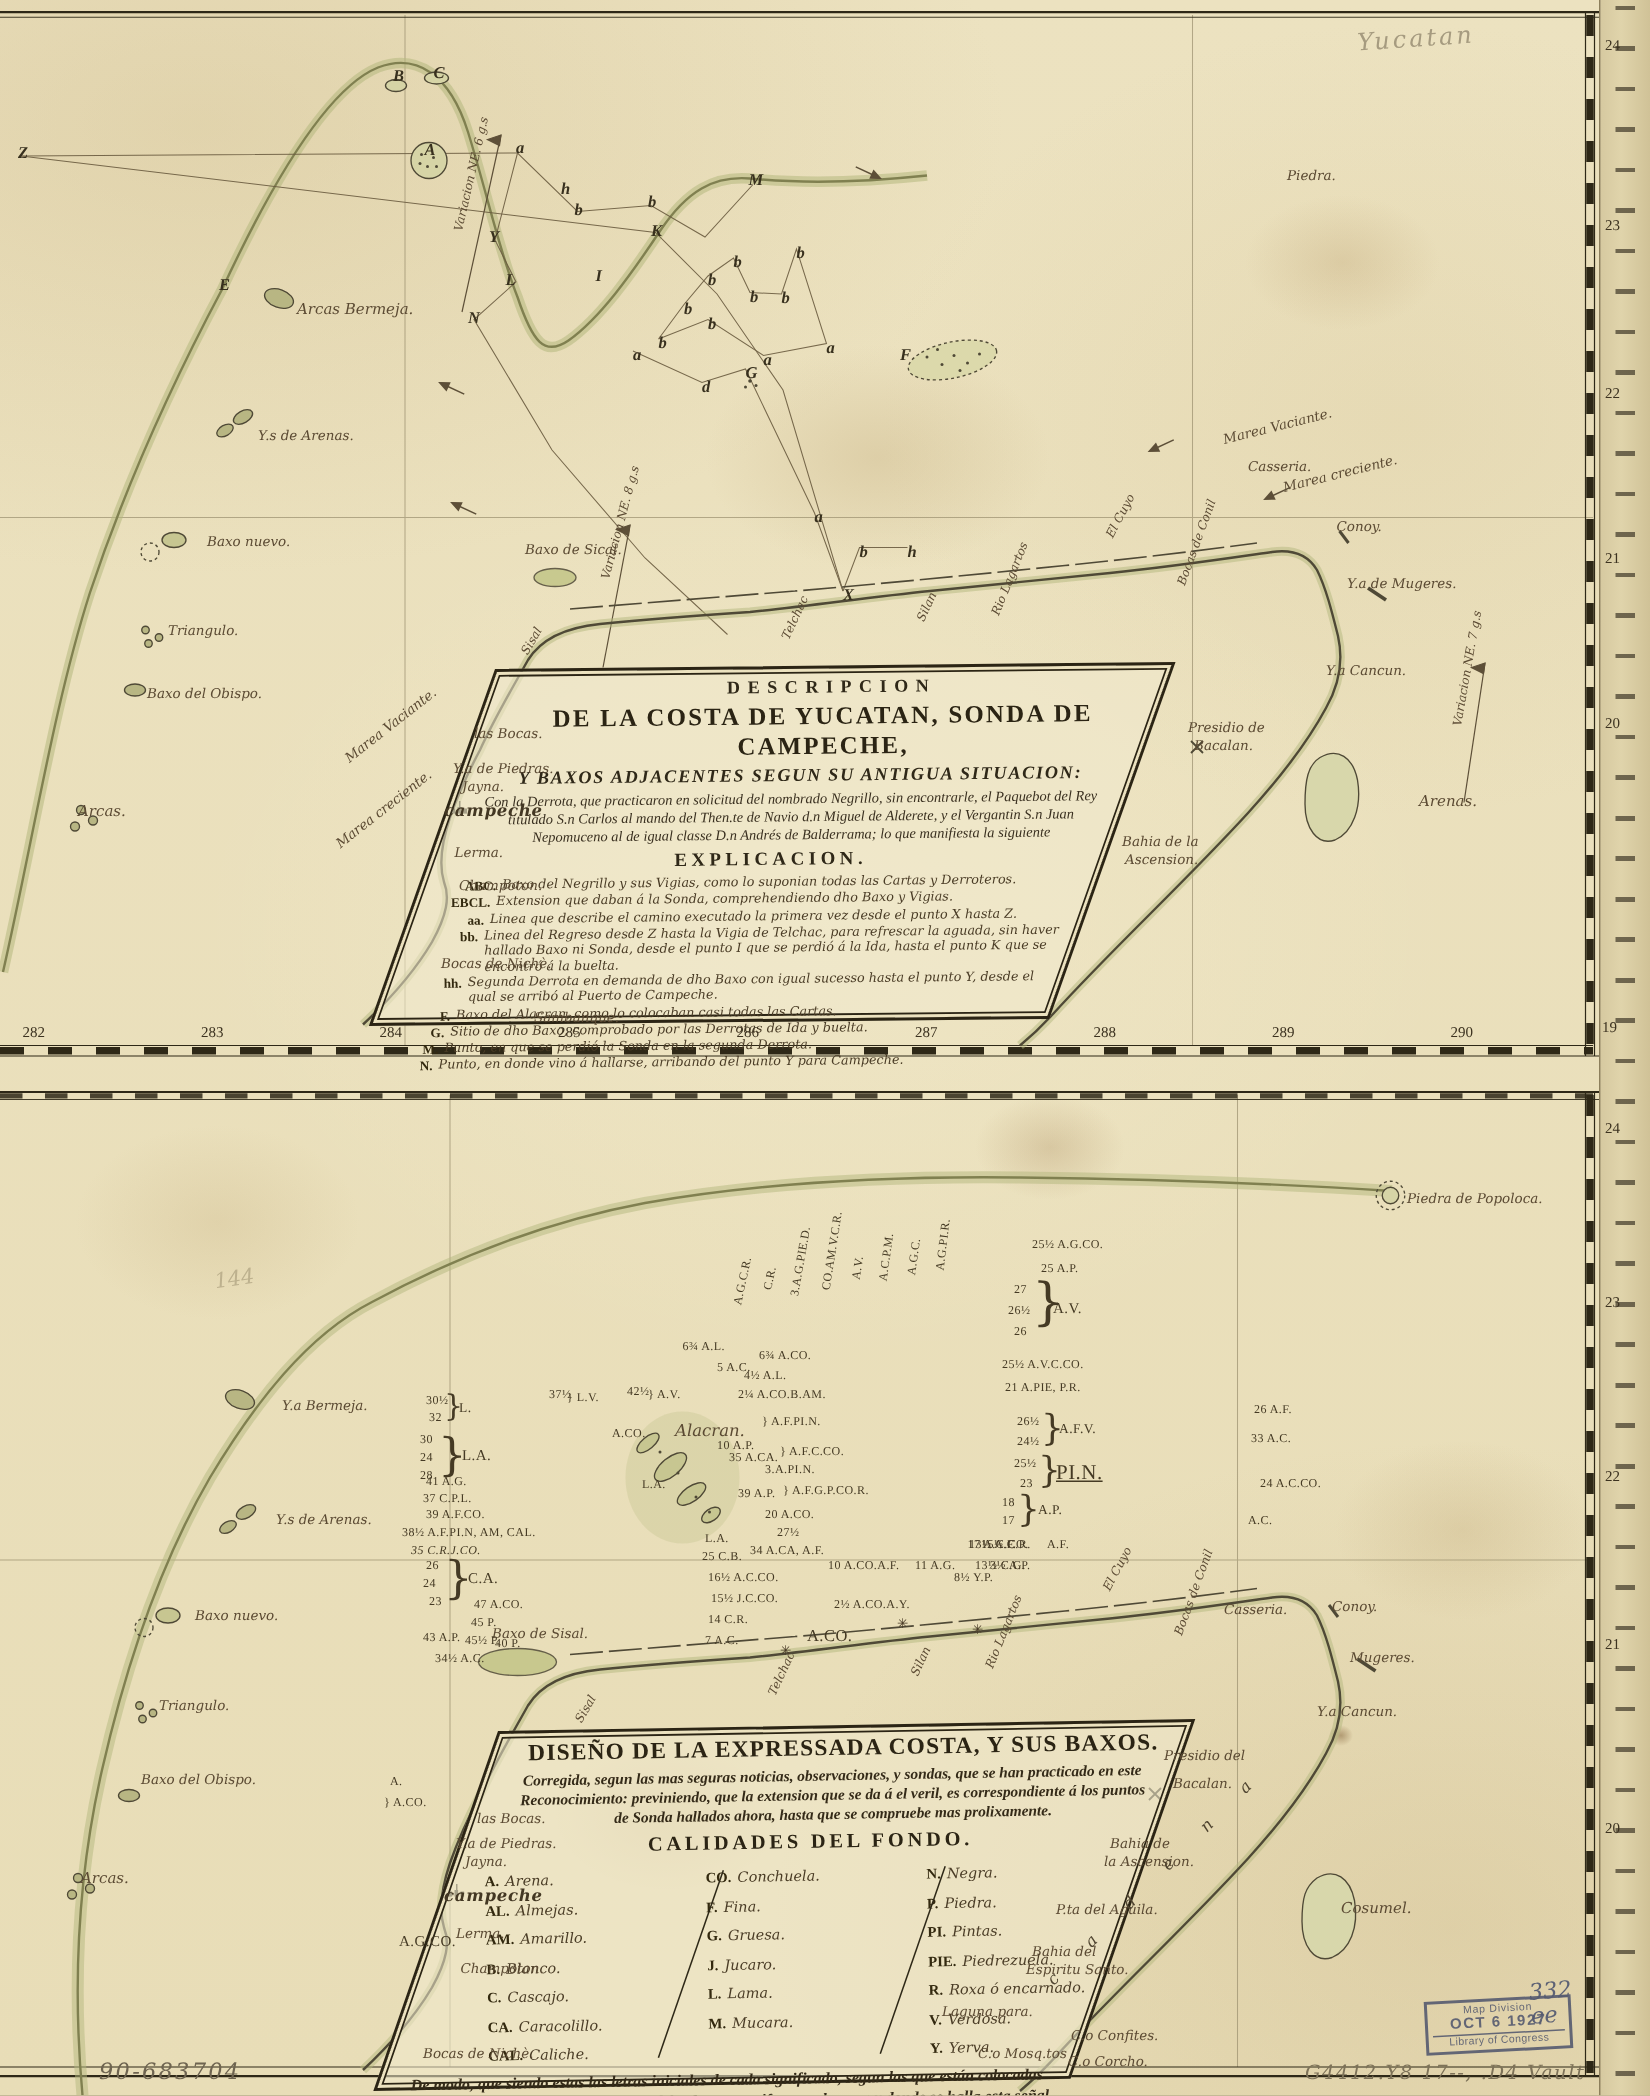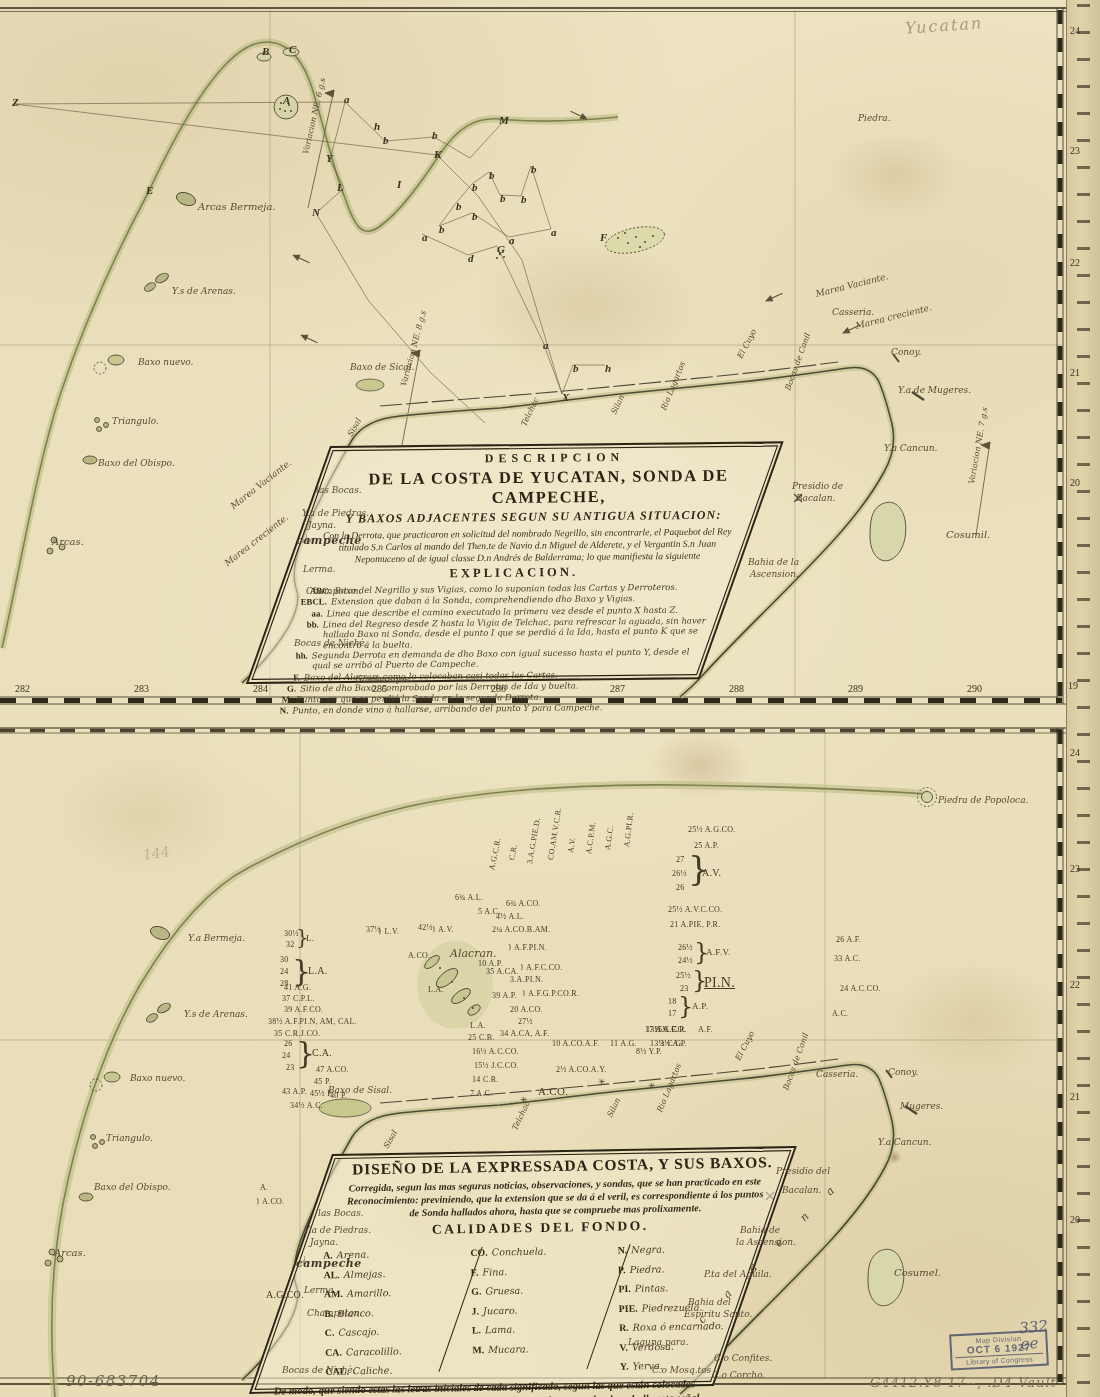--- a/index.html
+++ b/index.html
@@ -410,21 +410,21 @@
       <span class="lbl" style="left: 294px; top: 639px;">Bocas de Nichè.</span>
       <span class="lbl" style="left: 356px; top: 675px;">Sambanque.</span>
       <span class="lbl" style="left: 232px; top: 503px; transform: rotate(-38deg);">Marea Vaciante.</span>
       <span class="lbl" style="left: 226px; top: 560px; transform: rotate(-38deg);">Marea creciente.</span>
       <span class="lbl" style="left: 816px; top: 290px; transform: rotate(-14deg);">Marea Vaciante.</span>
       <span class="lbl" style="left: 856px; top: 322px; transform: rotate(-14deg);">Marea creciente.</span>
       <span class="lbl" style="left: 832px; top: 308px;">Casseria.</span>
       <span class="lbl" style="left: 891px; top: 348px;">Conoy.</span>
       <span class="lbl" style="left: 898px; top: 386px;">Y.a de Mugeres.</span>
       <span class="lbl" style="left: 884px; top: 444px;">Y.a Cancun.</span>
-      <span class="lbl" style="left: 946px; top: 530px; font-size: 10px;">Cosumil.</span>
+      <span class="lbl" style="left: 946px; top: 530px; font-size: 10px;">Arenas.</span>
       <span class="lbl" style="left: 748px; top: 558px;">Bahia de la</span>
       <span class="lbl" style="left: 750px; top: 570px;">Ascension.</span>
       <span class="lbl" style="left: 792px; top: 482px;">Presidio de</span>
       <span class="lbl" style="left: 796px; top: 494px;">Bacalan.</span>
       <span class="lbl" style="left: 350px; top: 432px; transform: rotate(-60deg); font-size: 8px;">Sisal</span>
       <span class="lbl" style="left: 524px; top: 422px; transform: rotate(-65deg); font-size: 8px;">Telchac</span>
       <span class="lbl" style="left: 614px; top: 410px; transform: rotate(-65deg); font-size: 8px;">Silan</span>
       <span class="lbl" style="left: 664px; top: 406px; transform: rotate(-68deg); font-size: 8px;">Rio Lagartos</span>
       <span class="lbl" style="left: 740px; top: 354px; transform: rotate(-62deg); font-size: 8px;">El Cuyo</span>
       <span class="lbl" style="left: 788px; top: 386px; transform: rotate(-70deg); font-size: 8px;">Bocas de Conil</span>
@@ -528,21 +528,21 @@
       <span class="snd" style="left: 306px; top: 934px; font-size: 9px;">L.</span>
       <span class="snd" style="left: 280px; top: 956px;">30</span>
       <span class="snd" style="left: 280px; top: 968px;">24</span>
       <span class="snd" style="left: 280px; top: 980px;">28</span>
       <span class="snd brace" style="left: 292px; top: 958px; font-size: 30px;">}</span>
       <span class="snd" style="left: 308px; top: 966px; font-size: 10px;">L.A.</span>
       <span class="snd" style="left: 284px; top: 984px;">41 A.G.</span>
       <span class="snd" style="left: 282px; top: 995px;">37 C.P.L.</span>
       <span class="snd" style="left: 284px; top: 1006px;">39 A.F.CO.</span>
       <span class="snd" style="left: 268px; top: 1018px;">38½ A.F.PI.N, AM, CAL.</span>
-      <span class="snd" style="left: 274px; top: 1030px;">35 C.R.J.CO.</span>
+      <span class="snd" style="left: 274px; top: 1030px; font-style: italic;">35 C.R.J.CO.</span>
       <span class="snd" style="left: 284px; top: 1040px;">26</span>
       <span class="snd" style="left: 282px; top: 1052px;">24</span>
       <span class="snd" style="left: 286px; top: 1064px;">23</span>
       <span class="snd brace" style="left: 296px; top: 1040px; font-size: 30px;">}</span>
       <span class="snd" style="left: 312px; top: 1048px; font-size: 10px;">C.A.</span>
       <span class="snd" style="left: 316px; top: 1066px;">47 A.CO.</span>
       <span class="snd" style="left: 314px; top: 1078px;">45 P.</span>
       <span class="snd" style="left: 282px; top: 1088px;">43 A.P.</span>
       <span class="snd" style="left: 310px; top: 1090px;">45½ P.</span>
       <span class="snd" style="left: 330px; top: 1092px;">40 P.</span>

